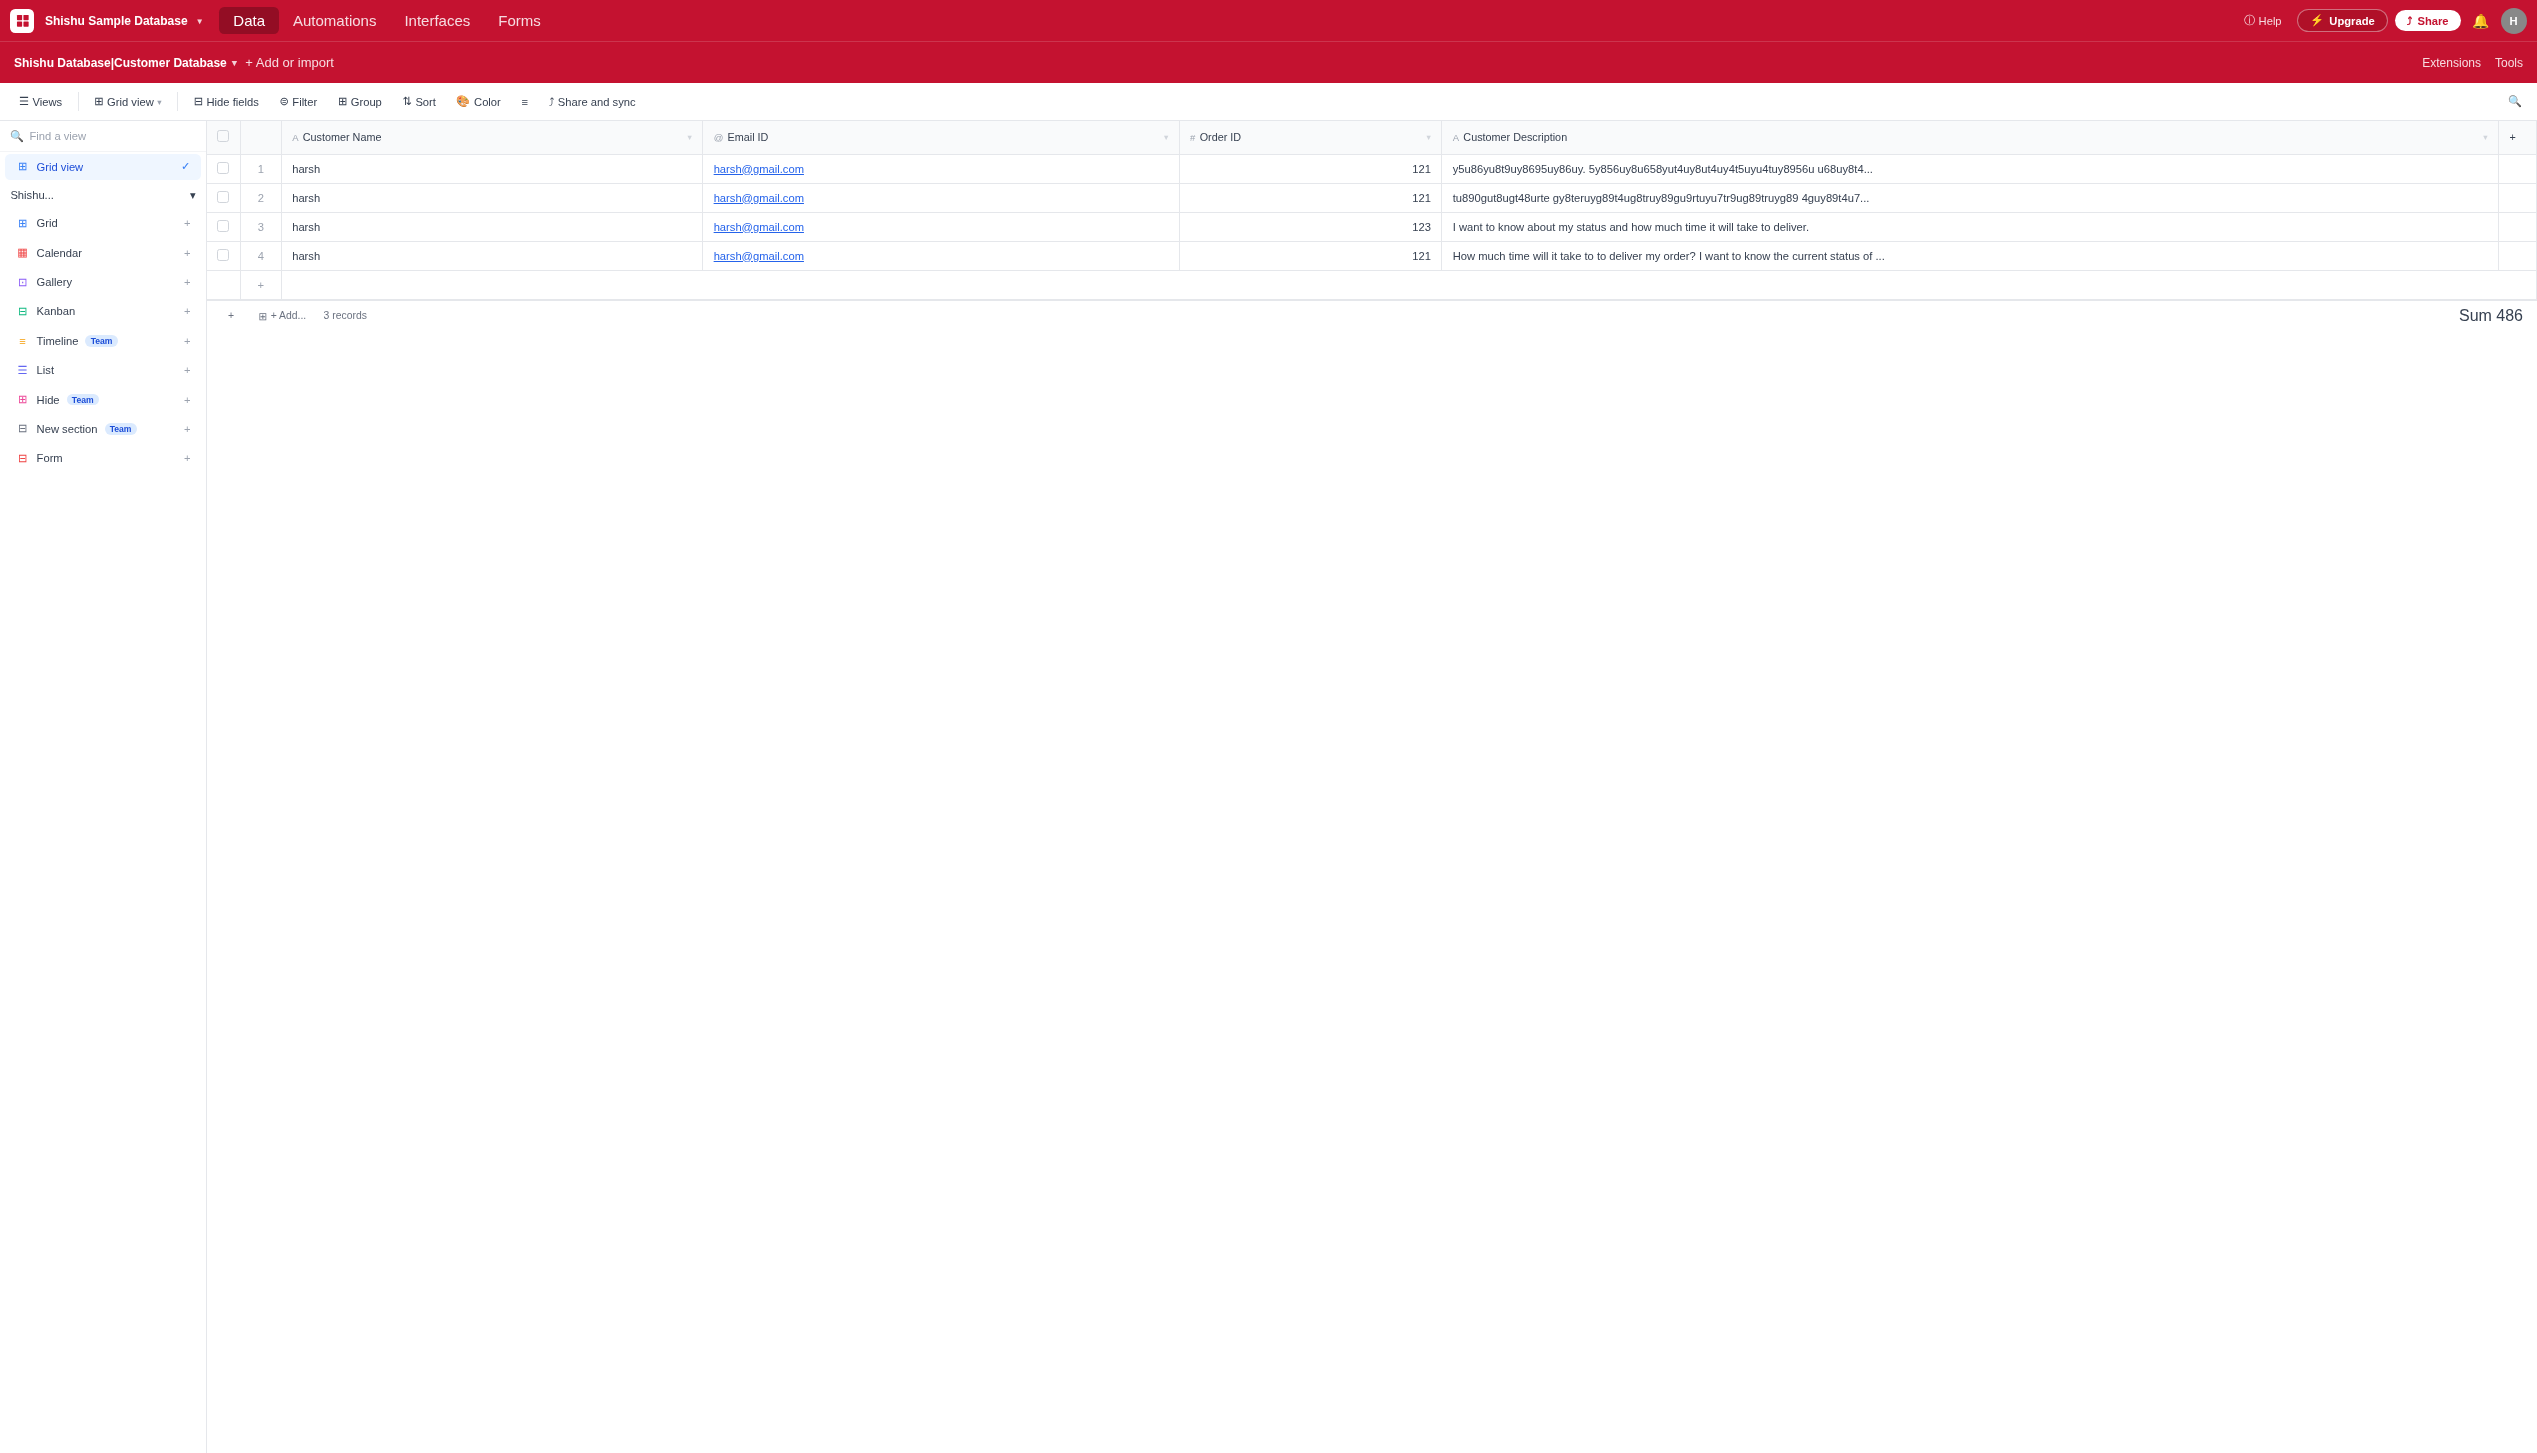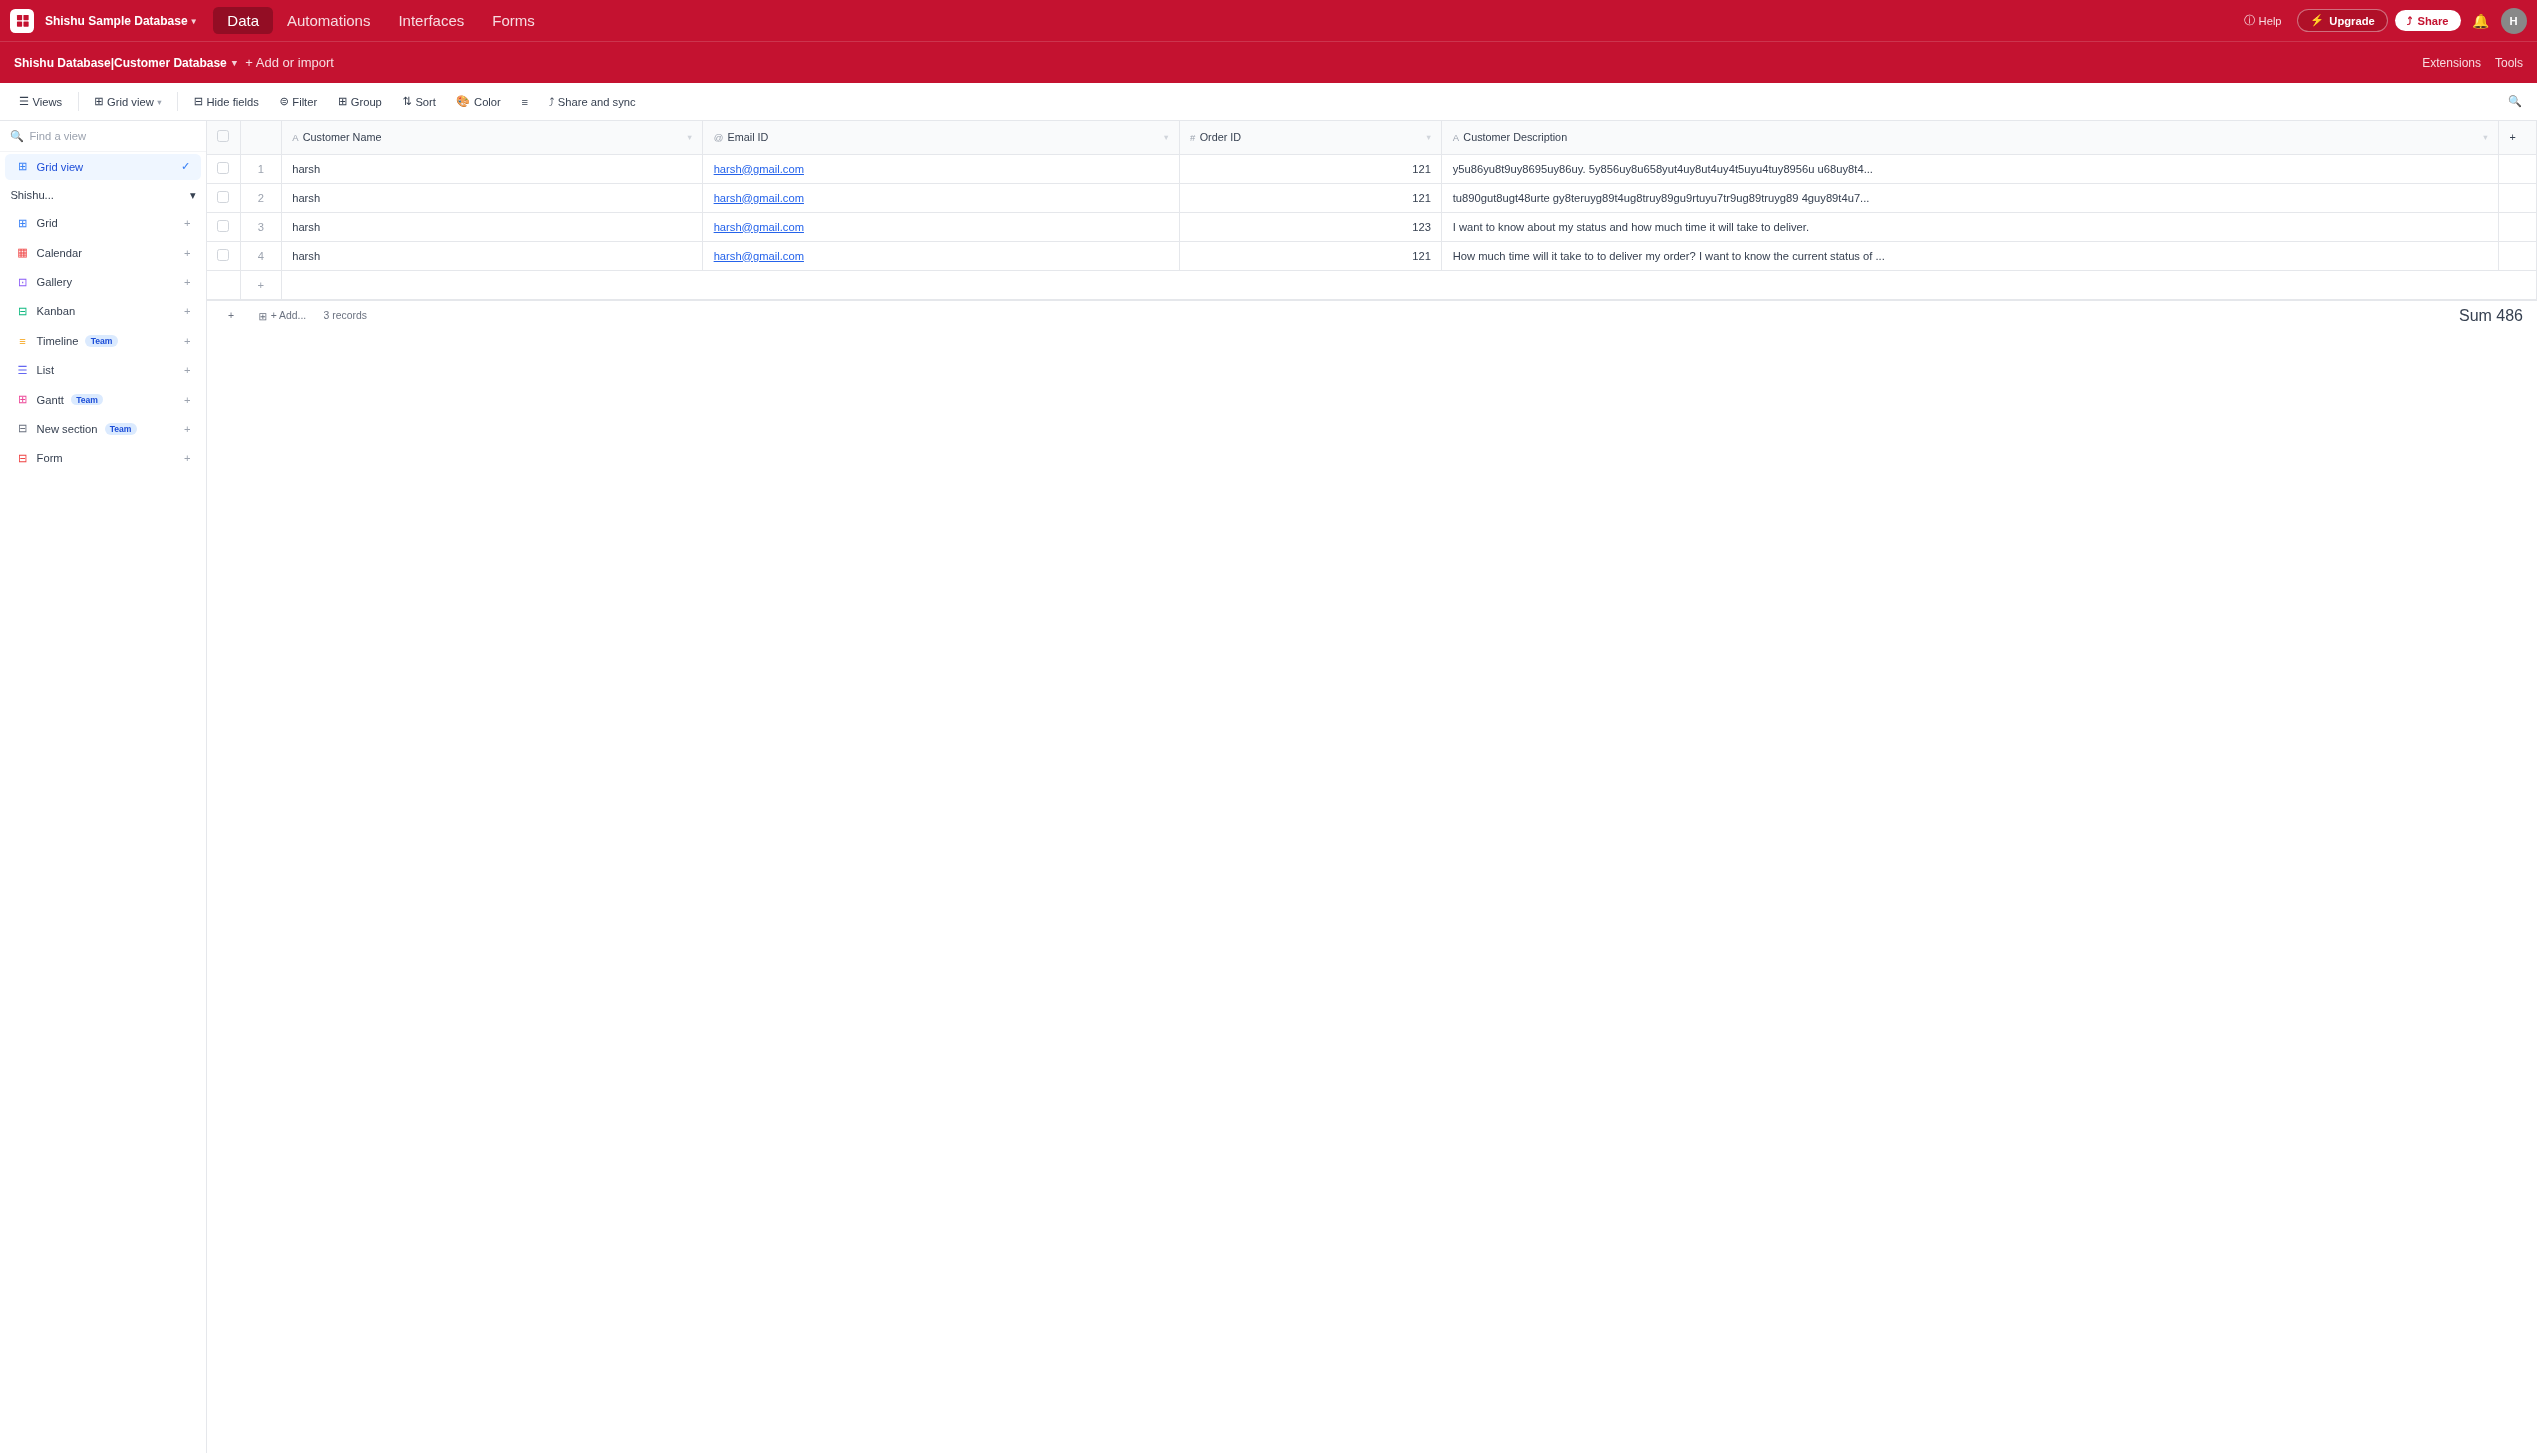--- a/index.html
+++ b/index.html
@@ -21,21 +21,21 @@
       border-radius: 5.2px;
       display: flex; align-items: center; justify-content: center;
       margin-right: 3.5px;
       flex-shrink: 0;
     }
     .app-logo svg { width: 15.6px; height: 15.6px; }
     .db-name {
       color: white;
       font-weight: 600;
       font-size: 12px;
-      display: flex; align-items: center; gap: 4px;
+      display: flex; align-items: center; gap: 10px;
       cursor: pointer;
     }
     .db-name .chevron { font-size: 8.6px; opacity: 0.8; }
     .nav-tabs {
       display: flex;
       gap: 0;
       margin-left: 10.4px;
     }
     .nav-tab {
       color: rgba(255,255,255,0.85);
@@ -513,21 +513,21 @@
       <span class="team-badge">Team</span>
       <span class="plus-icon">+</span>
     </div>
     <div class="create-view-item">
       <span class="sidebar-icon icon-list">☰</span>
       <span>List</span>
       <span class="plus-icon">+</span>
     </div>
     <div class="create-view-item">
       <span class="sidebar-icon icon-gantt">⊞</span>
-      <span>Gantt</span>
+      <span>Hide</span>
       <span class="team-badge">Team</span>
       <span class="plus-icon">+</span>
     </div>
     <div class="create-view-item">
       <span class="sidebar-icon icon-new-section">⊟</span>
       <span>New section</span>
       <span class="team-badge">Team</span>
       <span class="plus-icon">+</span>
     </div>
     <div class="create-view-item">

